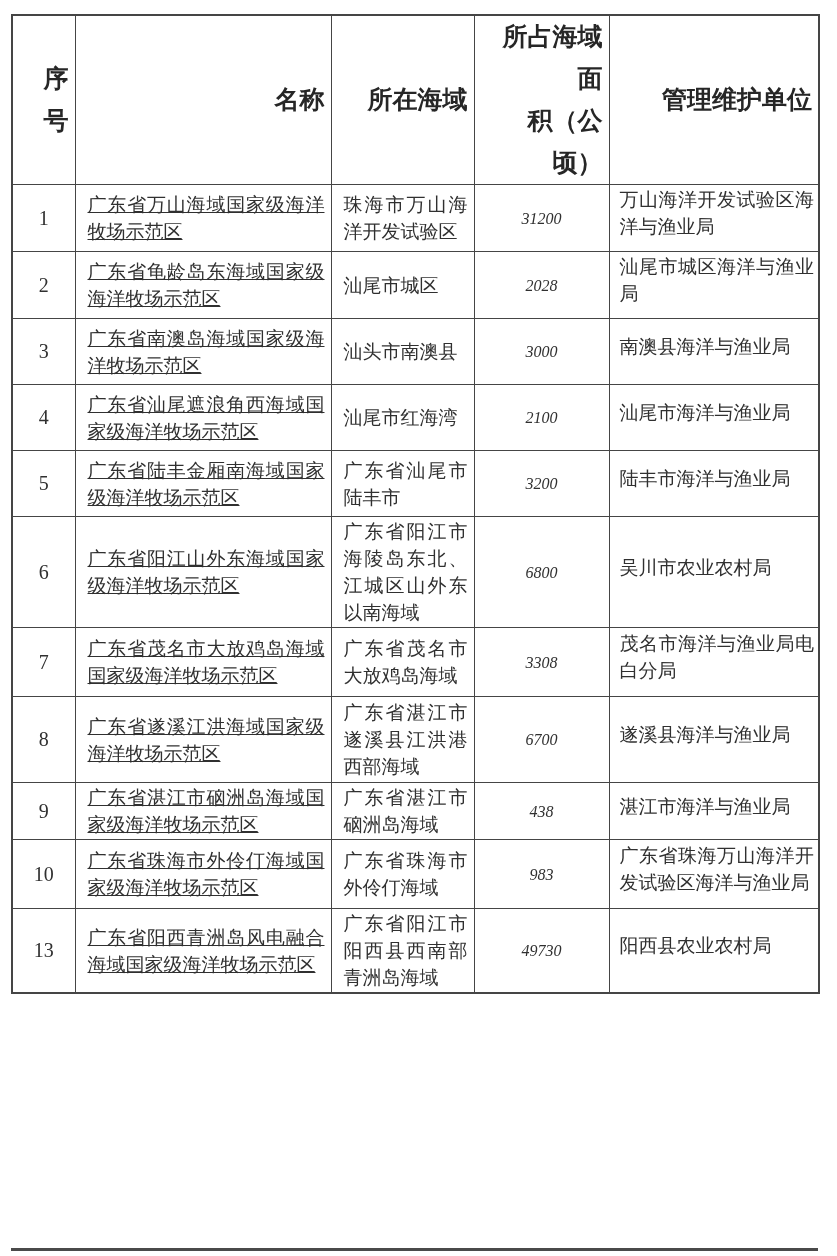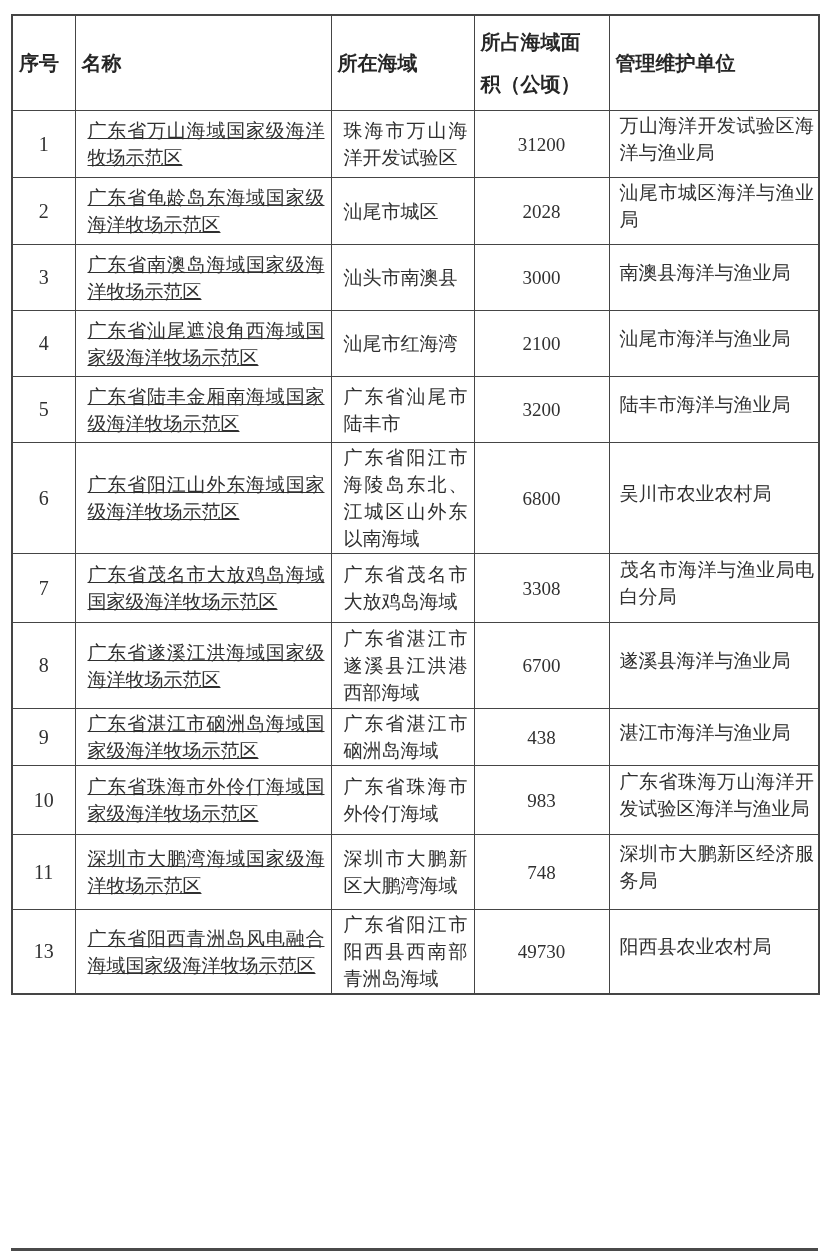--- a/index.html
+++ b/index.html
@@ -38,23 +38,23 @@
   table.doc-table td {
     border: 1px solid #454545;
     vertical-align: middle;
     overflow: hidden;
   }
   table.doc-table {
     border: 2px solid #454545;
   }
   thead th {
     font-weight: bold;
-    font-size: 20px;
+    font-size: 25px;
     line-height: 42px;
-    text-align: left;
+    text-align: right;
     white-space: pre-line;
     color: #262626;
     height: 94px;
     padding: 0 6px;
   }
   td {
     font-size: 19px;
     line-height: 27px;
   }
   td.c-no {
@@ -69,22 +69,23 @@
     text-decoration: underline;
   }
   td.c-sea {
     text-align: justify;
     text-justify: inter-character;
     padding: 1px 6px 1px 12px;
     margin-left: 39px;
   }
   td.c-area {
     text-align: center;
-    font-size: 19px;
+    font-size: 16px;
     padding: 0 4px;
+    font-style: italic;
   }
   td.c-unit {
     text-align: justify;
     text-justify: inter-character;
     padding: 1px 4px 11px 10px;
   }
   .bottom-rule {
     position: absolute;
     left: 11px;
     bottom: 5px;
@@ -180,27 +181,20 @@
     <td class="c-area">438</td>
     <td class="c-unit">湛江市海洋与渔业局</td>
   </tr>
         <tr style="height: 69px;">
     <td class="c-no">10</td>
     <td class="c-name">广东省珠海市外伶仃海域国家级海洋牧场示范区</td>
     <td class="c-sea">广东省珠海市外伶仃海域</td>
     <td class="c-area">983</td>
     <td class="c-unit">广东省珠海万山海洋开发试验区海洋与渔业局</td>
   </tr>
-        <tr style="height: 75px;">
-    <td class="c-no">11</td>
-    <td class="c-name">深圳市大鹏湾海域国家级海洋牧场示范区</td>
-    <td class="c-sea">深圳市大鹏新区大鹏湾海域</td>
-    <td class="c-area">748</td>
-    <td class="c-unit">深圳市大鹏新区经济服务局</td>
-  </tr>
         <tr style="height: 84px;">
     <td class="c-no">13</td>
     <td class="c-name">广东省阳西青洲岛风电融合海域国家级海洋牧场示范区</td>
     <td class="c-sea">广东省阳江市阳西县西南部青洲岛海域</td>
     <td class="c-area">49730</td>
     <td class="c-unit">阳西县农业农村局</td>
   </tr>
       </tbody>
   </table>
 

